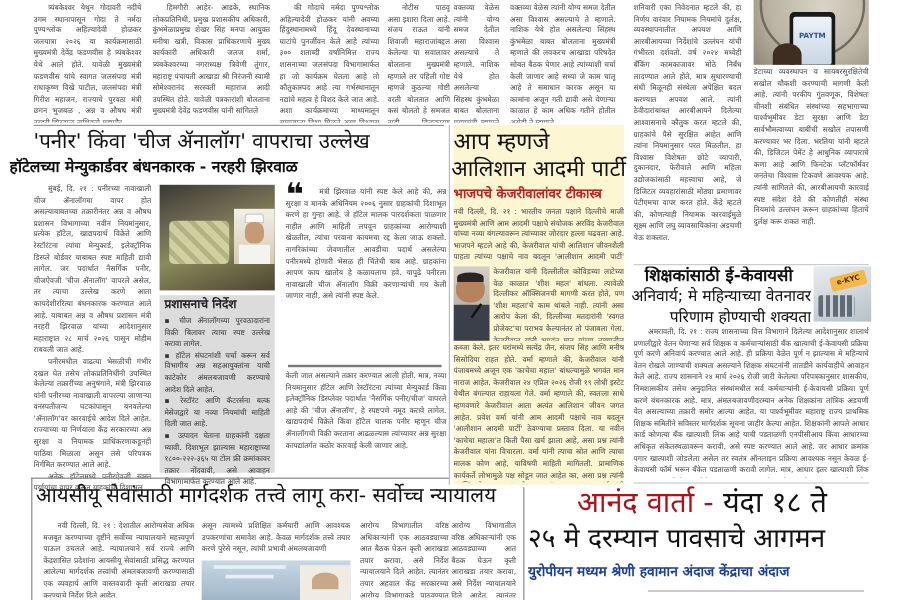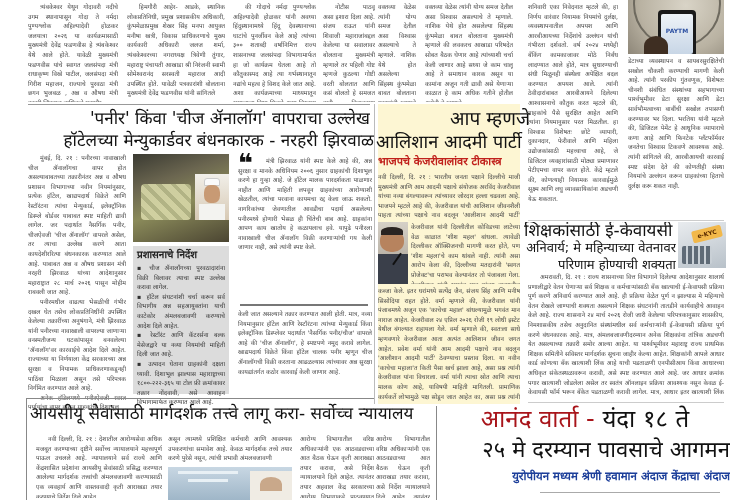--- a/index.html
+++ b/index.html
@@ -1,21 +1,21 @@
 <!DOCTYPE html>
 <html><head>
 <meta charset="utf-8">
 <style>
   * { box-sizing: border-box; margin: 0; padding: 0; }
   html, body { width: 750px; height: 500px; overflow: hidden; background: #fff; }
   body { font-family: "DejaVu Sans", sans-serif; color: #222; position: relative; }
   .abs { position: absolute; }
   .col-text { font-size: 6.2px; line-height: 9.6px; color: #444; text-align: justify; overflow: hidden; }
   .col-text p { text-indent: 12px; }
-  .hl { color: #111; font-weight: bold; text-align: right; white-space: nowrap; overflow: hidden; }
+  .hl { color: #111; font-weight: bold; text-align: left; white-space: nowrap; overflow: hidden; }
   .rule { position: absolute; background: #999; }
   .img-box { position: absolute; overflow: hidden; }
 </style>
 </head>
 <body>
 
 <div class="abs col-text" style="left:28px;top:2px;width:90px;height:100px;">
   <p>त्र्यंबकेश्वर येथून गोदावरी नदीचे उगम स्थानापासून गोदा ते नर्मदा पुण्यश्लोक अहिल्यादेवी होळकर जलयात्रा २०२६ या कार्यक्रमासाठी मुख्यमंत्री देवेंद्र फडणवीस हे त्र्यंबकेश्वर येथे आले होते. यावेळी मुख्यमंत्री फडणवीस यांचे स्वागत जलसंपदा मंत्री राधाकृष्ण विखे पाटील, जलसंपदा मंत्री गिरीश महाजन, राज्याचे पुरवठा मंत्री छगन भुजबळ , अन्न व औषध मंत्री नरहरी झिरवाळ नाशिकचे महापौर</p>
 </div>
 <div class="abs col-text" style="left:127px;top:2px;width:98px;height:100px;">
@@ -48,21 +48,21 @@
 </div>
 <div class="abs col-text" style="left:628px;top:56px;width:96px;height:160px;">
   <p style="text-indent:0;">डेटाच्या व्यवस्थापन व सायबरसुरक्षितेची सखोल चौकशी करण्याची मागणी केली आहे. त्यांनी परकीय गुंतवणूक, विशेषतः चीनशी संबंधित संस्थांच्या सहभागाच्या पार्श्वभूमीवर डेटा सुरक्षा आणि डेटा सार्वभौमत्वाच्या बाबींची सखोल तपासणी करण्यावर भर दिला. भरतिया यांनी म्हटले की, डिजिटल पेमेंट हे आधुनिक व्यापाराचे कणा आहे आणि फिनटेक प्लॅटफॉर्मवर जनतेचा विश्वास टिकवणे आवश्यक आहे. त्यांनी सांगितले की, आरबीआयची कारवाई स्पष्ट संदेश देते की कोणतीही संस्था नियमांचे उल्लंघन करून ग्राहकांच्या हिताचे दुर्लक्ष करू शकत नाही.</p>
 </div>
 
 <div class="abs" style="left:728px;top:0;width:22px;height:500px;background:#fff;"></div>
 
 <div class="rule" style="left:28px;top:104px;width:342px;height:1px;"></div>
 
 <div class="abs hl" style="left:28px;top:107px;width:342px;font-size:17px;line-height:22px;font-weight:normal;">'पनीर' किंवा 'चीज ॲनालॉग' वापराचा उल्लेख</div>
-<div class="abs hl" style="left:24px;top:129px;width:350px;font-size:17px;line-height:22px;font-weight:normal;">हॉटेलच्या मेन्युकार्डवर बंधनकारक - नरहरी झिरवाळ</div>
+<div class="abs hl" style="left:8px;top:129px;width:350px;font-size:13px;line-height:22px;font-weight:bold;">हॉटेलच्या मेन्युकार्डवर बंधनकारक - नरहरी झिरवाळ</div>
 
 <div class="abs col-text" style="left:28px;top:153px;width:98px;height:285px;">
   <p>मुंबई, दि. २१ : पनीरच्या नावाखाली चीज ॲनालॉगचा वापर होत असल्याबाबतच्या तक्रारीनंतर अन्न व औषध प्रशासन विभागाच्या नवीन नियमांनुसार, प्रत्येक हॉटेल, खाद्यपदार्थ विक्रेते आणि रेस्टॉरंटना त्यांचा मेन्युकार्ड, इलेक्ट्रॉनिक डिस्प्ले बोर्डवर याबाबत स्पष्ट माहिती द्यावी लागेल. जर पदार्थात नैसर्गिक पनीर, चीजऐवजी 'चीज ॲनालॉग' वापरले असेल, तर त्याचा उल्लेख करणे आता कायदेशीररित्या बंधनकारक करण्यात आले आहे. याबाबत अन्न व औषध प्रशासन मंत्री नरहरी झिरवाळ यांच्या आदेशानुसार महाराष्ट्रात २८ मार्च २०२६ पासून मोहीम राबवली जात आहे.</p>
   <p>पनीरमधील वाढत्या भेसळीची गंभीर दखल घेत तसेच लोकप्रतिनिधींनी उपस्थित केलेल्या तक्रारींच्या अनुषंगाने, मंत्री झिरवाळ यांनी पनीरच्या नावाखाली वापरल्या जाणाऱ्या वनस्पतीजन्य घटकांपासून बनवलेल्या 'ॲनालॉग'वर कारवाईचे आदेश दिले आहेत. राज्याच्या या निर्णयाला केंद्र सरकारच्या अन्न सुरक्षा व नियामक प्राधिकरणाकडूनही पाठिंबा मिळाला असून तसे परिपत्रक निर्गमित करण्यात आले आहे.</p>
   <p>अनेक हॉटेलमध्ये पनीरऐवजी स्वस्त पर्यायांचा वापर करून ग्राहकांची दिशाभूल</p>
 </div>
 
 <div class="img-box" style="left:133px;top:154px;width:96px;height:88px;background:linear-gradient(160deg,#3a3a32 0%,#6b6650 30%,#8a8a5a 55%,#4b4532 100%);">
   <div style="position:absolute;left:8px;top:30px;width:50px;height:36px;background:repeating-linear-gradient(45deg,#d8d8a8 0 6px,#b7b98a 6px 10px);border-radius:4px;opacity:.9;"></div>
   <div style="position:absolute;left:62px;top:20px;width:34px;height:46px;background:linear-gradient(#f1efe9,#d7c9b4);">
@@ -106,21 +106,21 @@
   <div style="position:absolute;left:18px;top:30px;width:2px;height:14px;background:#111;transform:rotate(35deg);"></div>
 </div>
 <div class="abs col-text" style="left:411px;top:222px;width:109px;height:62px;">
   <p style="text-indent:0;">केजरीवाल यांनी दिल्लीतील कोविडच्या लाटेच्या वेळ काळात 'शीश महल' बांधला. त्यावेळी दिल्लीकर ऑक्सिजनची मागणी करत होते, पण 'शीश महला'चे काम थांबले नाही. त्यांनी असा आरोप केला की, दिल्लीच्या मतदारांनी 'स्वगत प्रोजेक्ट'चा पराभव केल्यानंतर तो पंजाबला गेला. केजरीवाल यांनी भगवंत मान यांच्या ताब्यातील चार सरकारी घरांपैकी एकात</p>
 </div>
 <div class="abs col-text" style="left:378px;top:286px;width:142px;height:116px;">
   <p style="text-indent:0;">कब्जा केले. इतर घरांमध्ये सत्येंद्र जैन, संजय सिंह आणि मनीष सिसोदिया राहत होते. वर्मा म्हणाले की, केजरीवाल यांनी पंजाबमध्ये अजून एक 'काचेचा महाल' बांधल्यामुळे भगवंत मान नाराज आहेत. केजरीवाल २४ एप्रिल २०२६ रोजी १९ लोधी इस्टेट येथील बंगल्यात राहायला गेले. वर्मा म्हणाले की, स्वतःला साधे म्हणवणारे केजरीवाल आता अत्यंत आलिशान जीवन जगत आहेत. प्रवेश वर्मा यांनी आम आदमी पक्षाचे नाव बदलून 'आलीशान आदमी पार्टी' ठेवण्याचा प्रस्ताव दिला. या नवीन 'काचेचा महाला'त किती पैसा खर्च झाला आहे, असा प्रश्न त्यांनी केजरीवाल यांना विचारला. वर्मा यांनी त्याचा स्रोत आणि त्याचा मालक कोण आहे, याविषयी माहिती मागितली. प्रामाणिक कार्यकर्ते लोभामुळे पक्ष सोडून जात आहेत का, असा प्रश्न त्यांनी उपस्थित केला. अशा 'काचेचा महालां'बाबत असा प्रश्न वर्मा यांनी वारंवार विचारला.</p>
 </div>
 
 <div class="rule" style="left:528px;top:220px;width:196px;height:1px;background:#ccc;"></div>
-<div class="abs hl" style="left:524px;top:222px;width:150px;font-size:17px;line-height:17px;font-weight:normal;text-align:left;">शिक्षकांसाठी ई-केवायसी</div>
+<div class="abs hl" style="left:524px;top:222px;width:150px;font-size:14px;line-height:17px;font-weight:bold;text-align:center;">शिक्षकांसाठी ई-केवायसी</div>
 <div class="abs hl" style="left:526px;top:239px;width:150px;font-size:13px;line-height:17px;font-weight:normal;text-align:right;">अनिवार्य; मे महिन्याच्या वेतनावर</div>
 <div class="abs hl" style="left:526px;top:256px;width:150px;font-size:13px;line-height:17px;font-weight:normal;text-align:right;">परिणाम होण्याची शक्यता</div>
 <div class="img-box" style="left:678px;top:222px;width:48px;height:46px;background:linear-gradient(160deg,#e9ecef,#b8c1c9);">
   <div style="position:absolute;left:14px;top:6px;width:30px;height:12px;background:#f2b84a;border-radius:2px;transform:rotate(-14deg);">
     <span style="display:block;text-align:center;font-size:6px;line-height:12px;font-weight:bold;color:#5a2c00;">e-KYC</span>
   </div>
   <div style="position:absolute;left:4px;top:24px;width:30px;height:18px;background:repeating-linear-gradient(90deg,#5f6b77 0 4px,#c9d0d6 4px 6px);border-radius:2px;"></div>
 </div>
 <div class="abs col-text" style="left:528px;top:272px;width:196px;height:126px;">
   <p style="text-indent:12px;">अमरावती, दि. २१ : राज्य शासनाच्या वित्त विभागाने दिलेल्या आदेशानुसार शालार्थ प्रणालीद्वारे वेतन घेणाऱ्या सर्व शिक्षक व कर्मचाऱ्यांसाठी बँक खात्याची ई-केवायसी प्रक्रिया पूर्ण करणे अनिवार्य करण्यात आले आहे. ही प्रक्रिया वेळेत पूर्ण न झाल्यास मे महिन्याचे वेतन रोखले जाण्याची शक्यता असल्याने शिक्षक संघटनांनी तातडीने कार्यवाहीचे आवाहन केले आहे. राज्य शासनाने २४ मार्च २०२६ रोजी जारी केलेल्या परिपत्रकानुसार शासकीय, निमशासकीय तसेच अनुदानित संस्थांमधील सर्व कर्मचाऱ्यांनी ई-केवायसी प्रक्रिया पूर्ण करणे बंधनकारक आहे. मात्र, अंमलबजावणीदरम्यान अनेक शिक्षकांना तांत्रिक अडचणी येत असल्याच्या तक्रारी समोर आल्या आहेत. या पार्श्वभूमीवर महाराष्ट्र राज्य प्राथमिक शिक्षक समितीने सविस्तर मार्गदर्शक सूचना जाहीर केल्या आहेत. शिक्षकांनी आपले आधार कार्ड कोणत्या बँक खात्याशी लिंक आहे याची पडताळणी एनपीसीआय किंवा आधारच्या अधिकृत संकेतस्थळावरून करावी, असे स्पष्ट करण्यात आले आहे. जर आधार क्रमांक पगार खात्याशी जोडलेला असेल तर स्वतंत्र ऑनलाइन प्रक्रिया आवश्यक नसून केवळ ई-केवायसी फॉर्म भरून बँकेत पडताळणी करावी लागेल. मात्र, आधार इतर खात्याशी लिंक असल्यास एनपीसीआय पोर्टलवर जाऊन पगार खाते अपडेट करणे आवश्यक आहे. तसेच नाव, जन्मतारीख किंवा इतर तपशीलांमध्ये तफावत असल्यास ती तातडीने दुरुस्त करण्याचे निर्देश देण्यात आले आहेत.</p>

